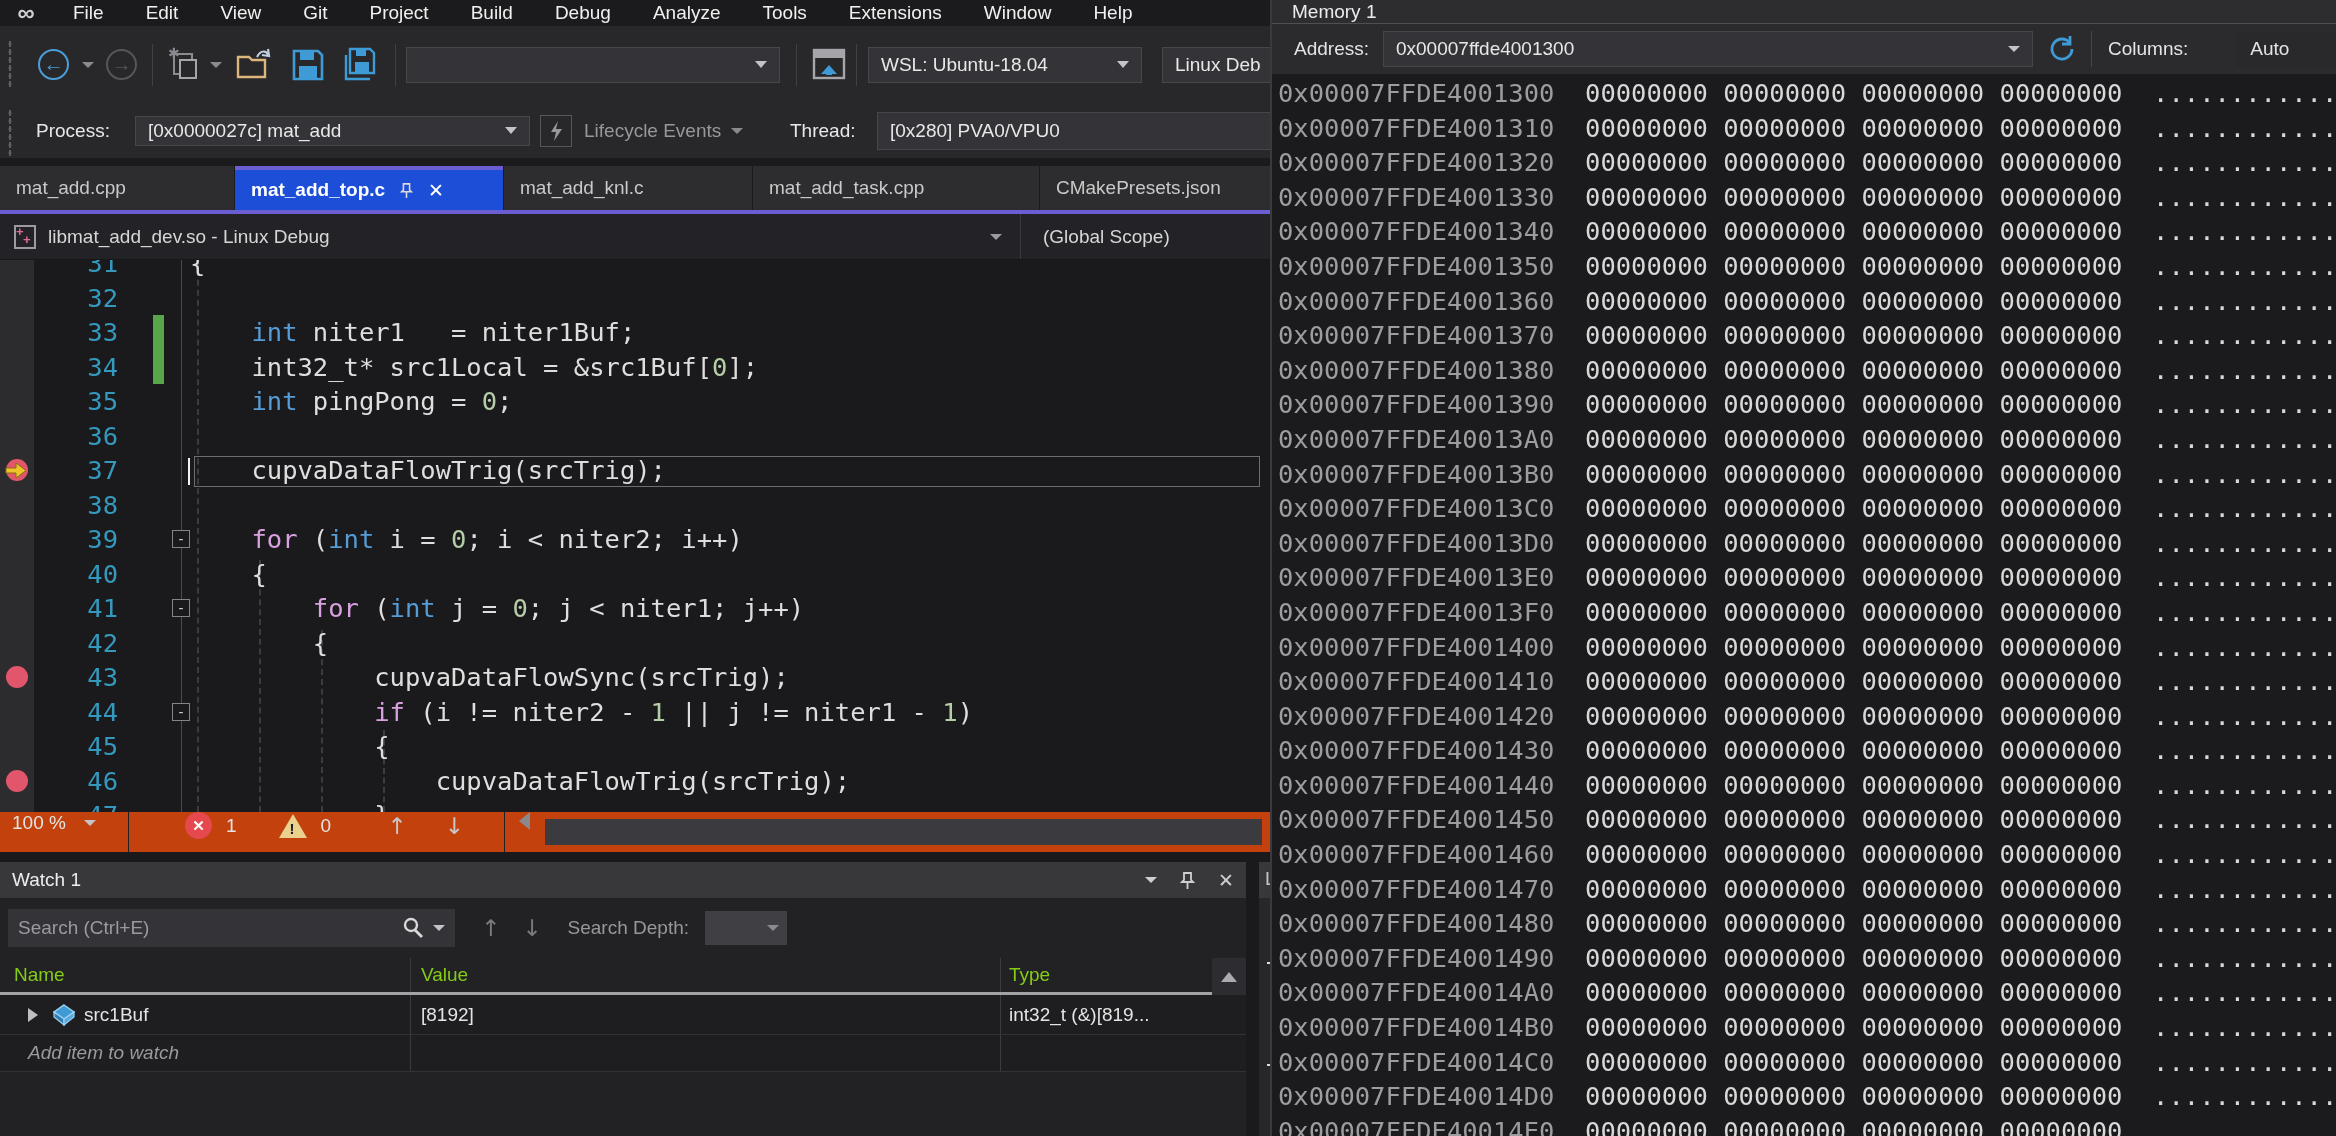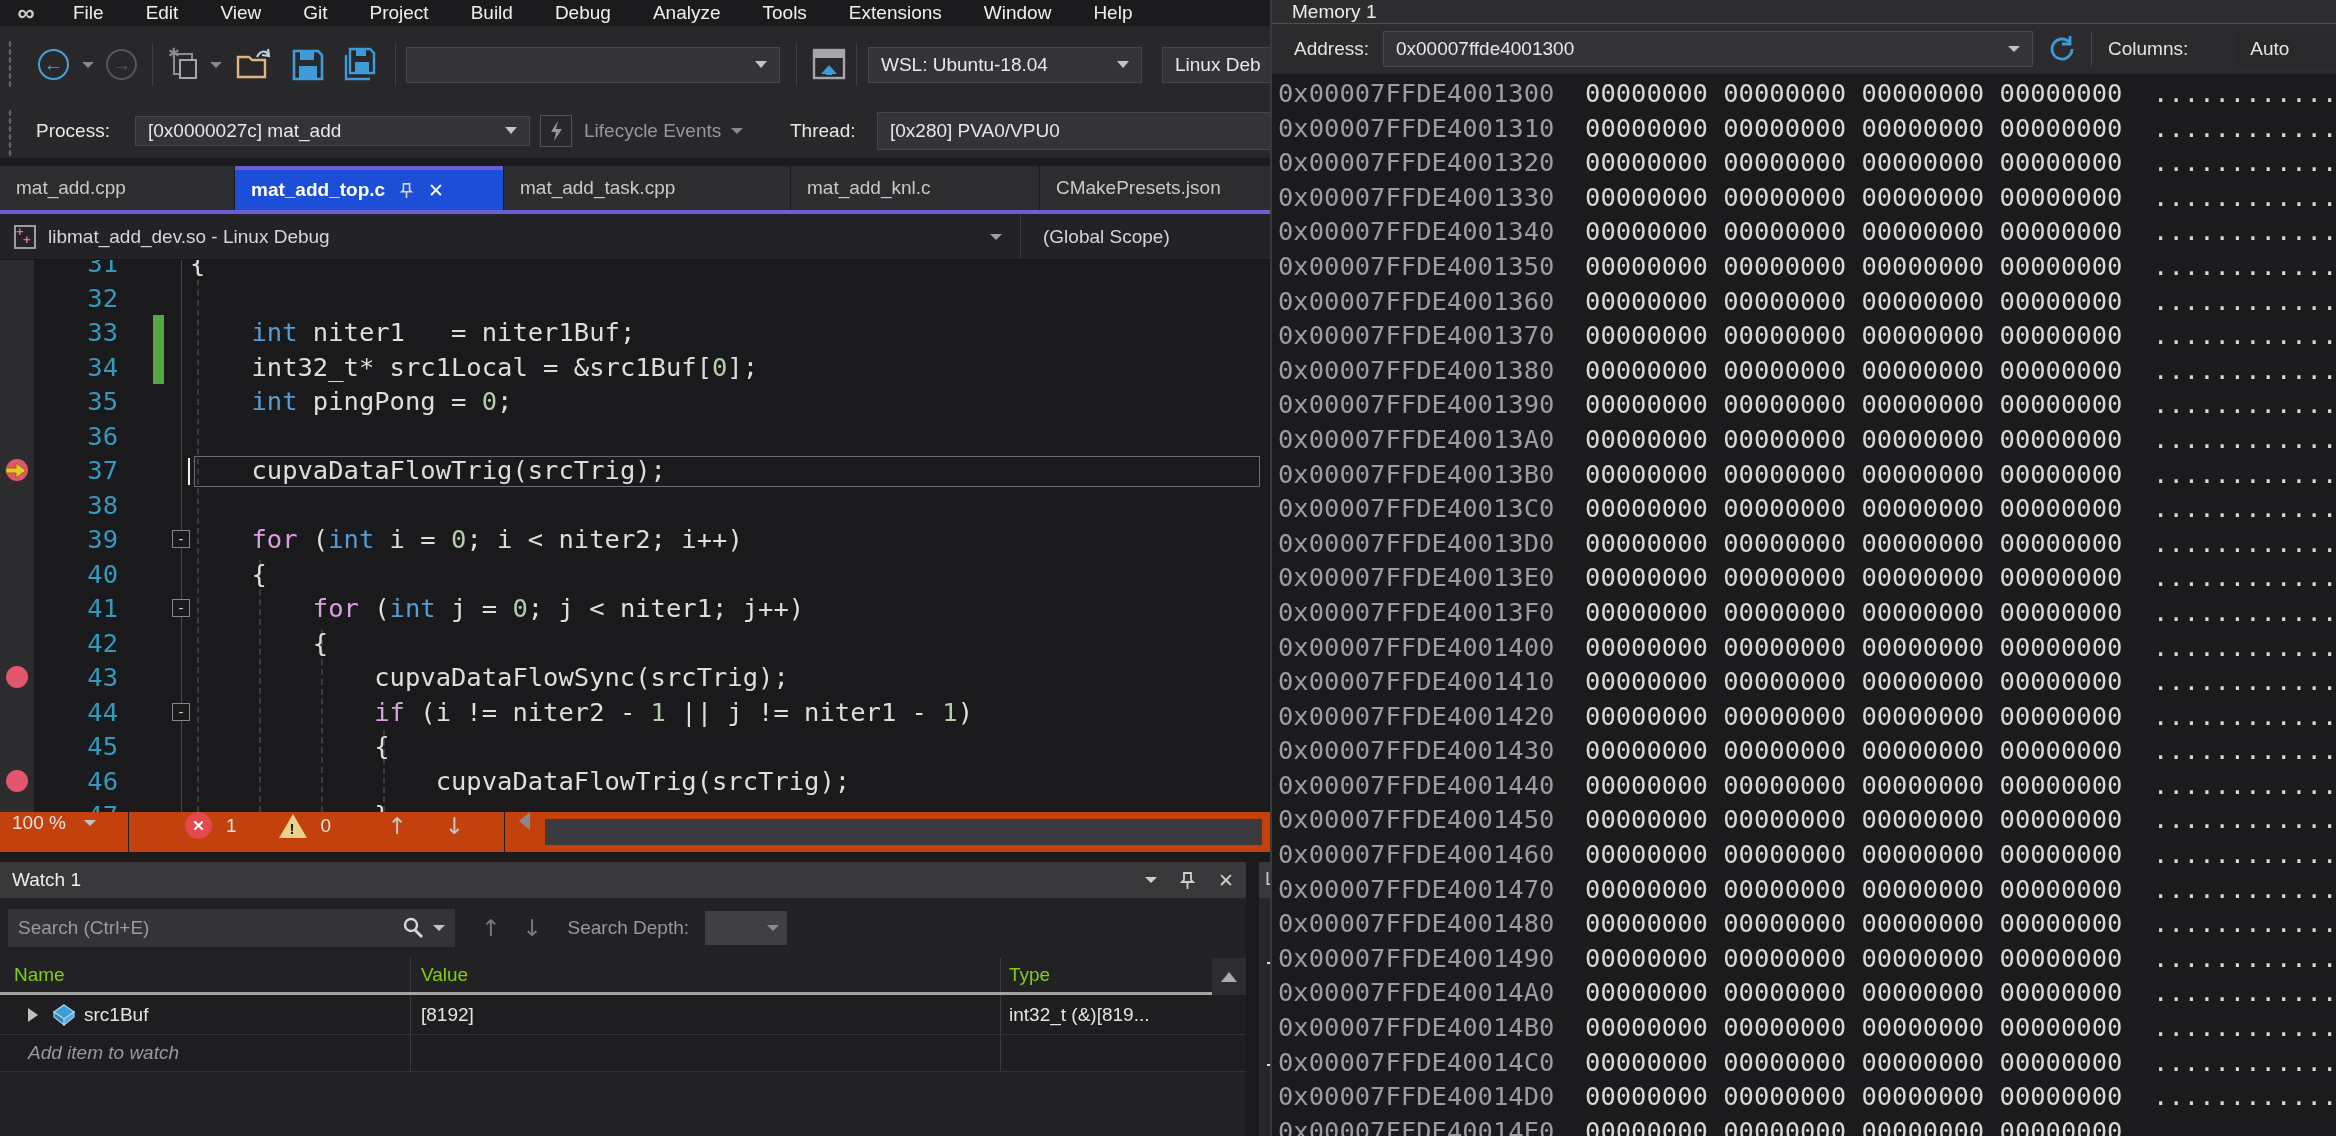--- a/index.html
+++ b/index.html
@@ -250,25 +250,25 @@
         </div>
         <div class="tab active" style="width: 268px;">
           <span>mat_add_top.c</span>
           <span class="pin">
             <svg width="15" height="17" viewBox="0 0 17 19">
               <path d="M5 2 L12 2 L12 9 L14 11 L3 11 L5 9 Z M8.5 11 L8.5 18" stroke="#DADADA" stroke-width="1.8" fill="none"></path>
             </svg>
           </span>
           <span class="close">✕</span>
         </div>
+        <div class="tab" style="width: 248px;">
+          <span>mat_add_knl.c</span>
+        </div>
         <div class="tab" style="width: 286px;">
           <span>mat_add_task.cpp</span>
-        </div>
-        <div class="tab" style="width: 248px;">
-          <span>mat_add_knl.c</span>
         </div>
         <div class="tab" style="width: 230px;">
           <span>CMakePresets.json</span>
         </div>
       </div>
     <div id="tab-accent"></div>
   </div>
 
   <div id="breadcrumb">
     <div id="bc-left">

